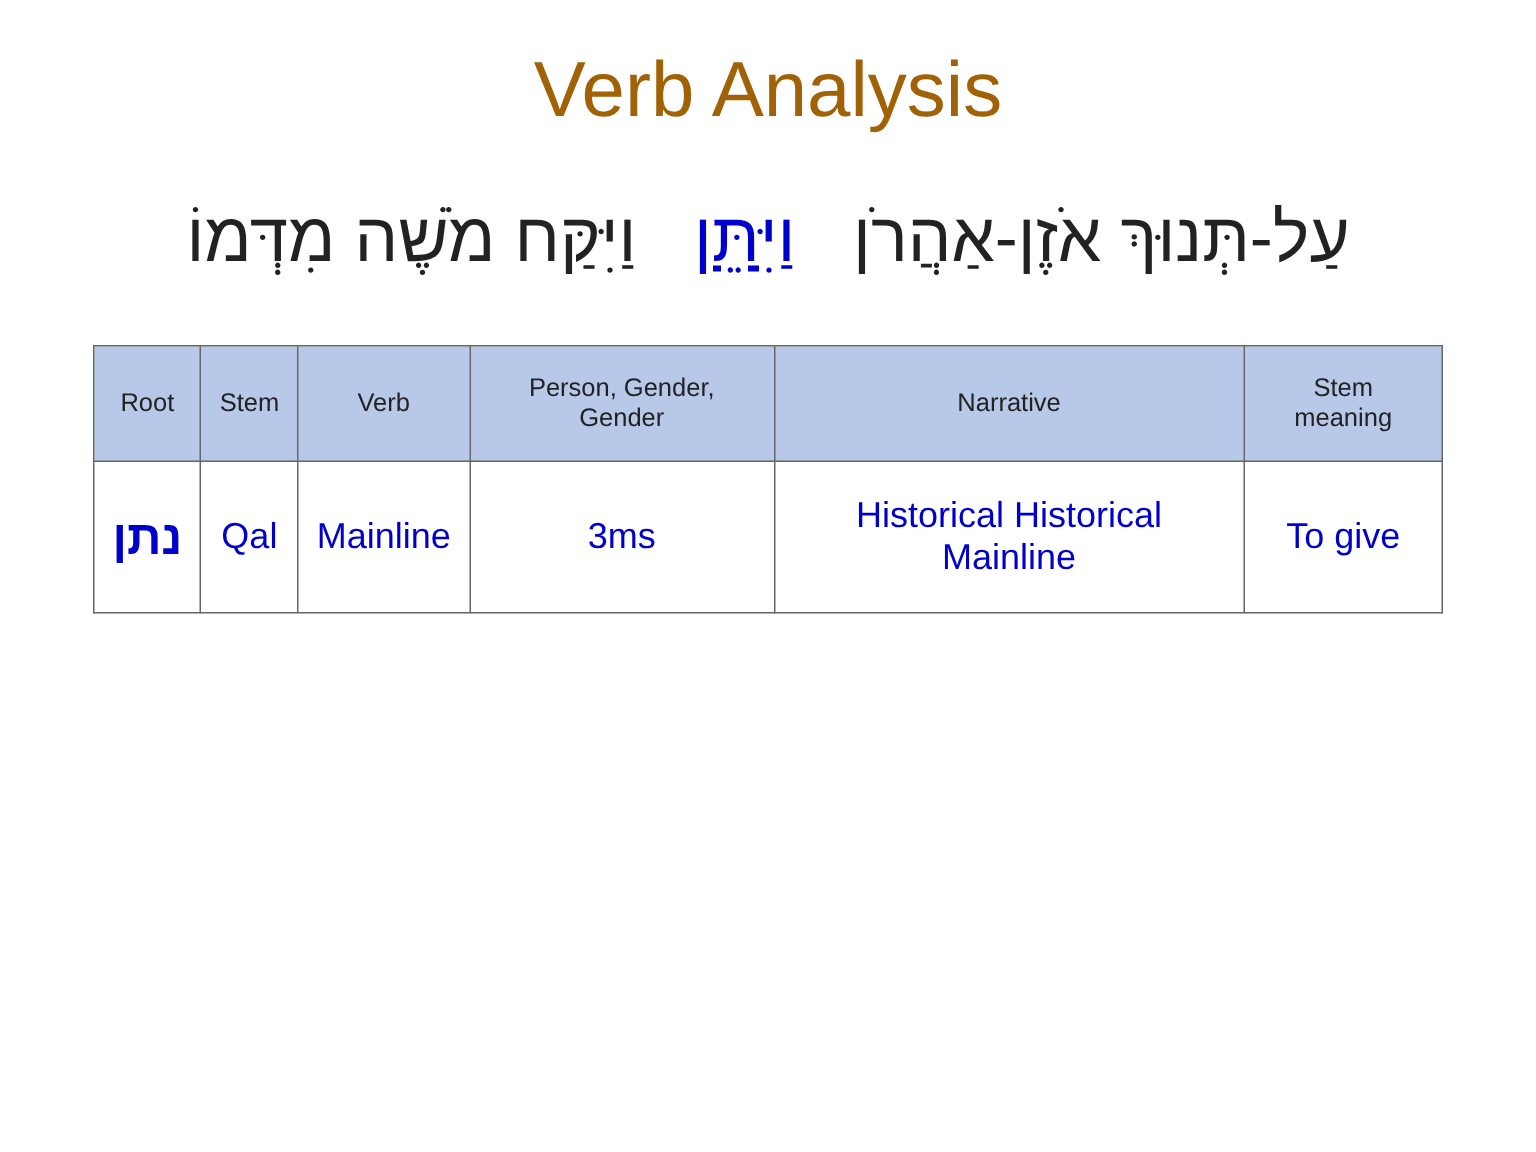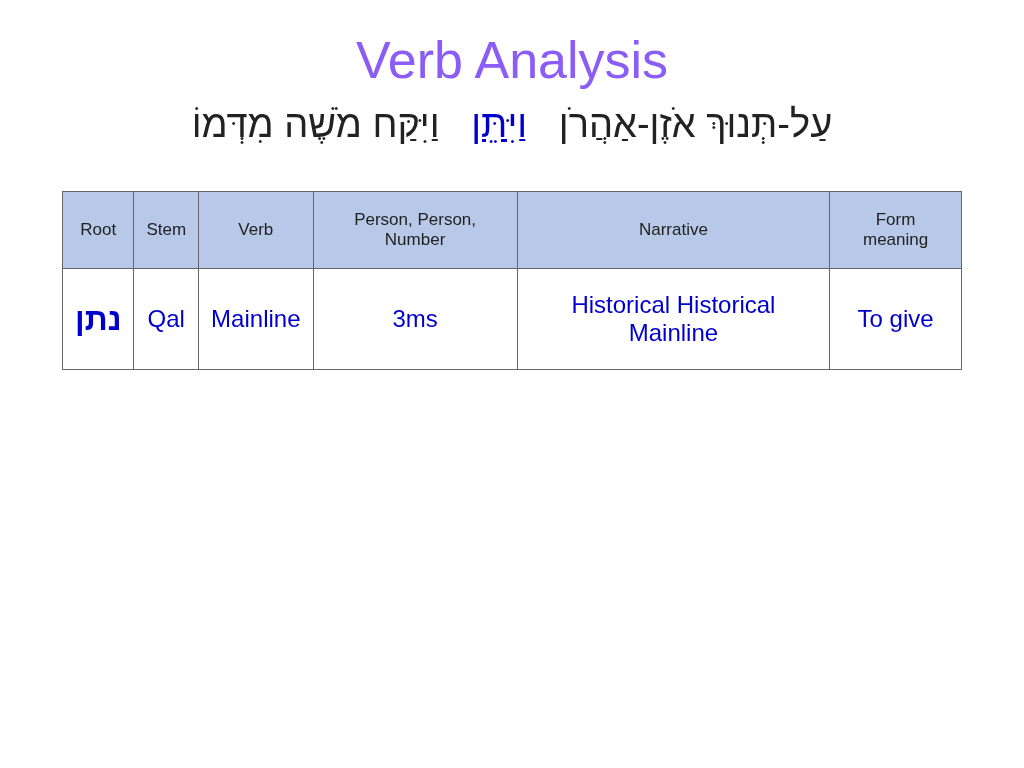--- a/index.html
+++ b/index.html
@@ -16,26 +16,26 @@
       overflow: hidden;
       display: flex;
       flex-direction: column;
       align-items: center;
       padding: 30px 60px;
     }
 
     .page-title {
       font-size: 52px;
       font-weight: 300;
-      color: #8b5cf6;
-      margin-bottom: 8px;
+      color: #a16207;
+      margin-bottom: 36px;
     }
 
     .hebrew-text {
-      font-size: 38px;
+      font-size: 46px;
       direction: rtl;
       unicode-bidi: bidi-override;
       margin-bottom: 40px;
       color: #222;
       text-align: center;
       line-height: 1.4;
     }
 
     .hebrew-text .highlighted {
       color: #0000cc;
@@ -97,23 +97,23 @@
   <span>וַיִּקַּח מֹשֶׁה מִדְּמוֹ</span>
 </div>
 
 <div class="table-container">
   <table>
     <thead>
       <tr>
         <th>Root</th>
         <th>Stem</th>
         <th>Verb</th>
-        <th>Person, Person, Number</th>
+        <th>Person, Gender, Gender</th>
         <th>Narrative</th>
-        <th>Form meaning</th>
+        <th>Stem meaning</th>
       </tr>
     </thead>
     <tbody>
       <tr>
         <td class="root-cell">נתן</td>
         <td>Qal</td>
         <td>Mainline</td>
         <td>3ms</td>
         <td>Historical Historical Mainline</td>
         <td>To give</td>

